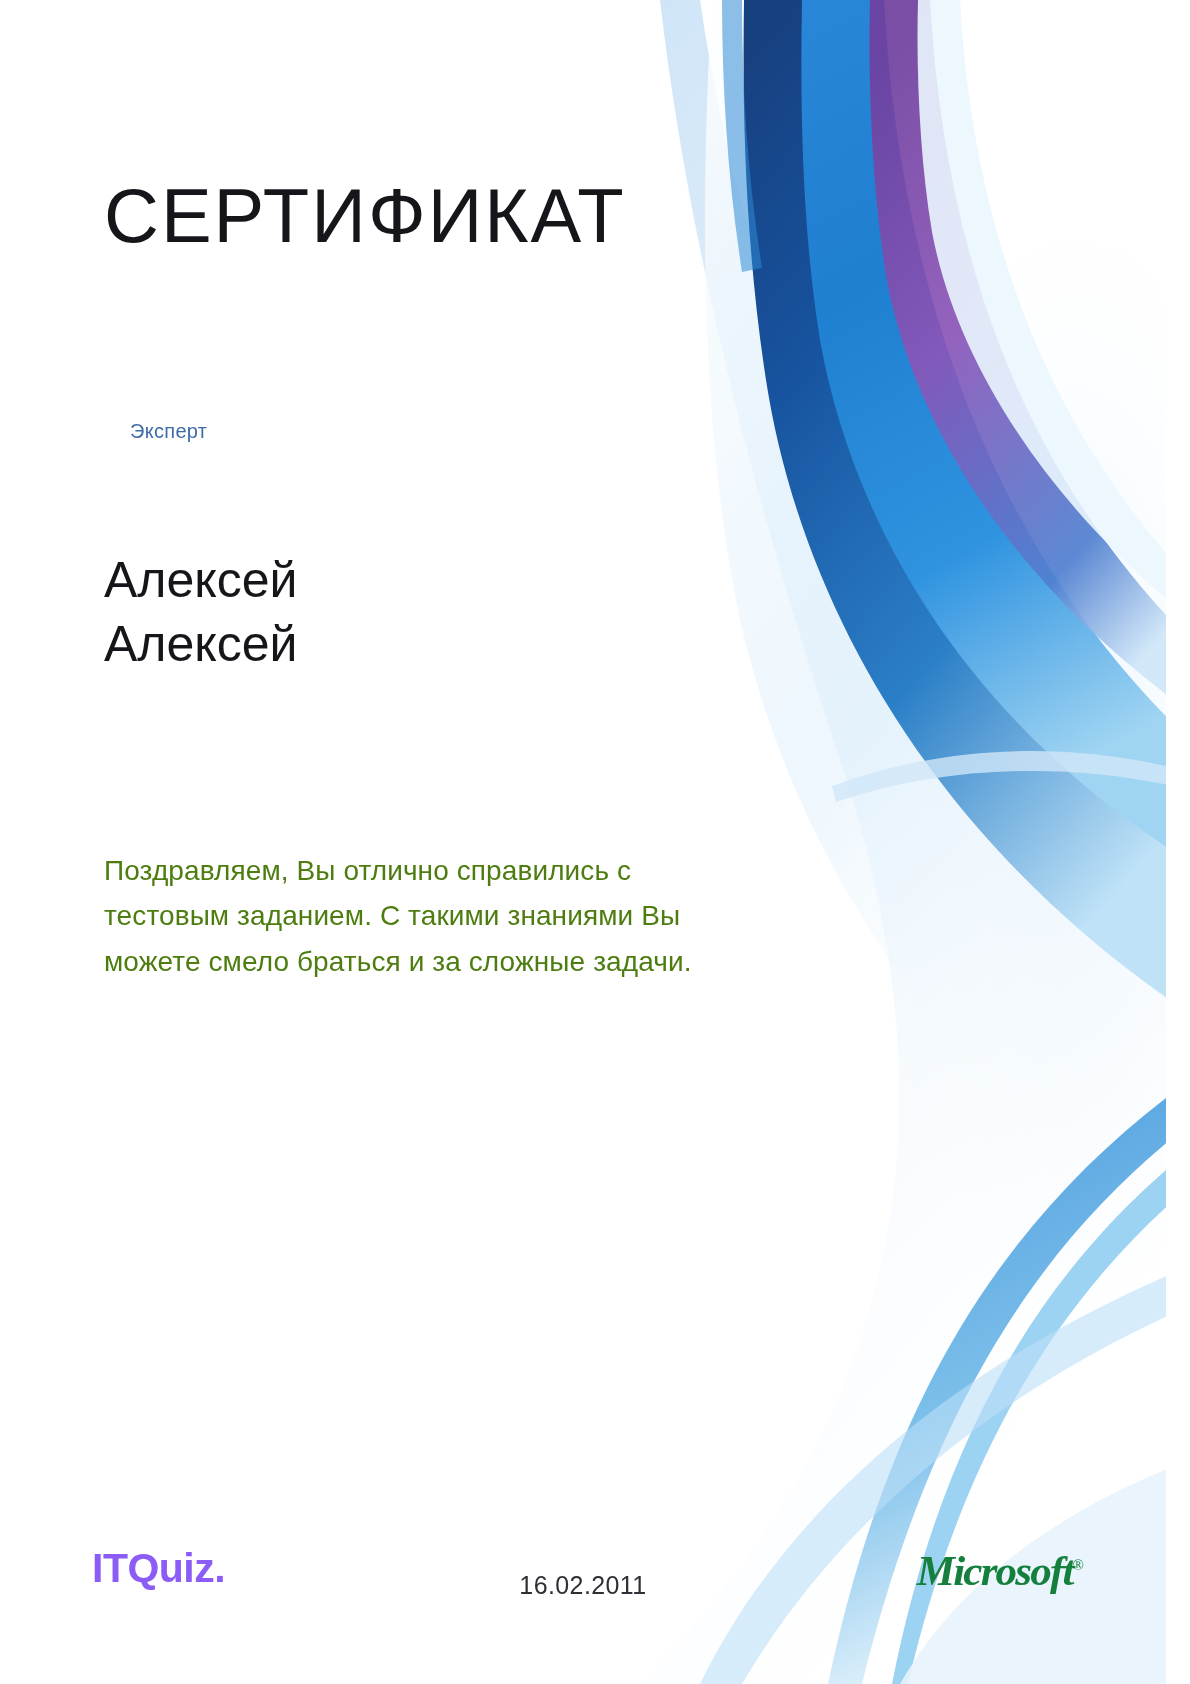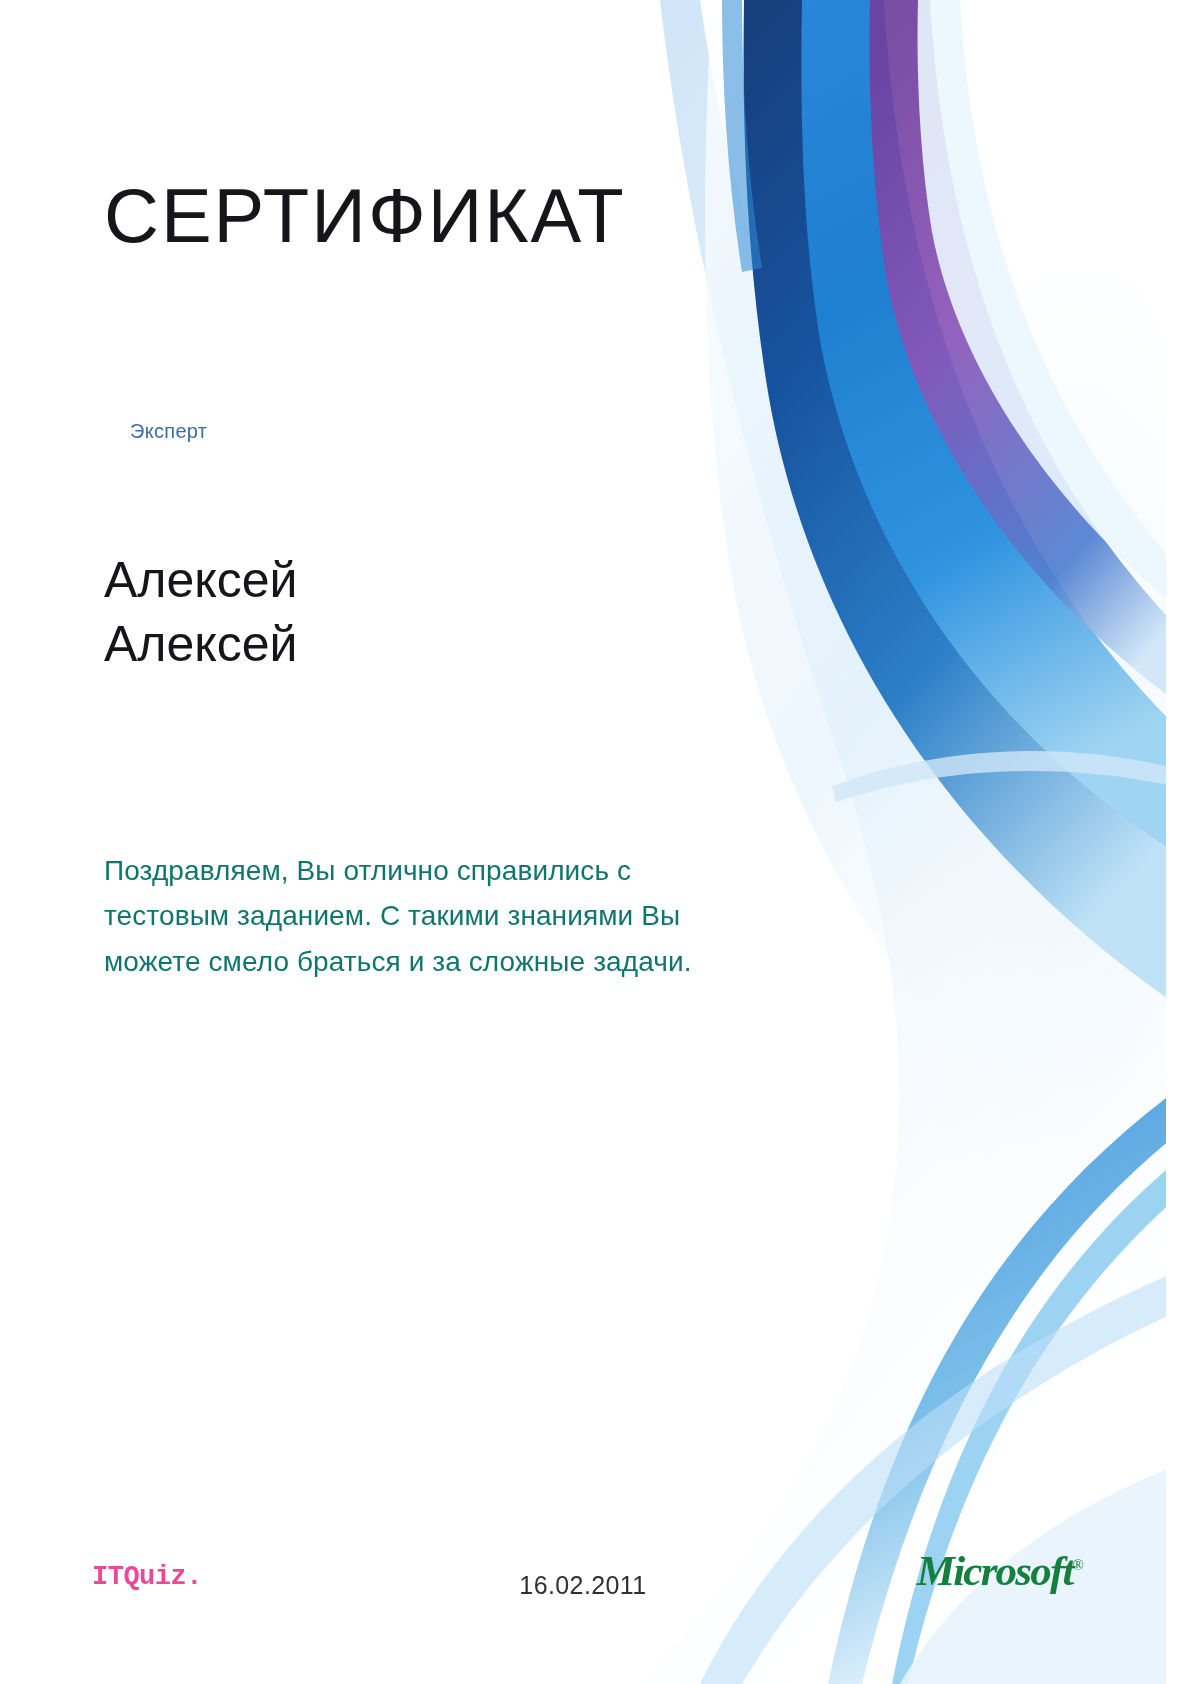--- a/index.html
+++ b/index.html
@@ -70,33 +70,33 @@
     display: block;
   }
 
   .message {
     position: absolute;
     left: 104px;
     top: 848px;
     width: 660px;
     font-size: 28px;
     line-height: 1.62;
-    color: #0f766e;
+    color: #4d7c0f;
     letter-spacing: 0.1px;
   }
 
   
   .footer-brand {
     position: absolute;
     left: 92px;
     bottom: 92px;
-    font-family: Liberation Mono, monospace;
-    font-size: 27px;
+    font-family: Liberation Sans, sans-serif;
+    font-size: 41px;
     font-weight: 700;
-    color: #ec4899;
+    color: #8b5cf6;
     letter-spacing: -0.5px;
   }
 
   .footer-date {
     position: absolute;
     left: 0;
     right: 0;
     bottom: 84px;
     text-align: center;
     font-size: 25px;

